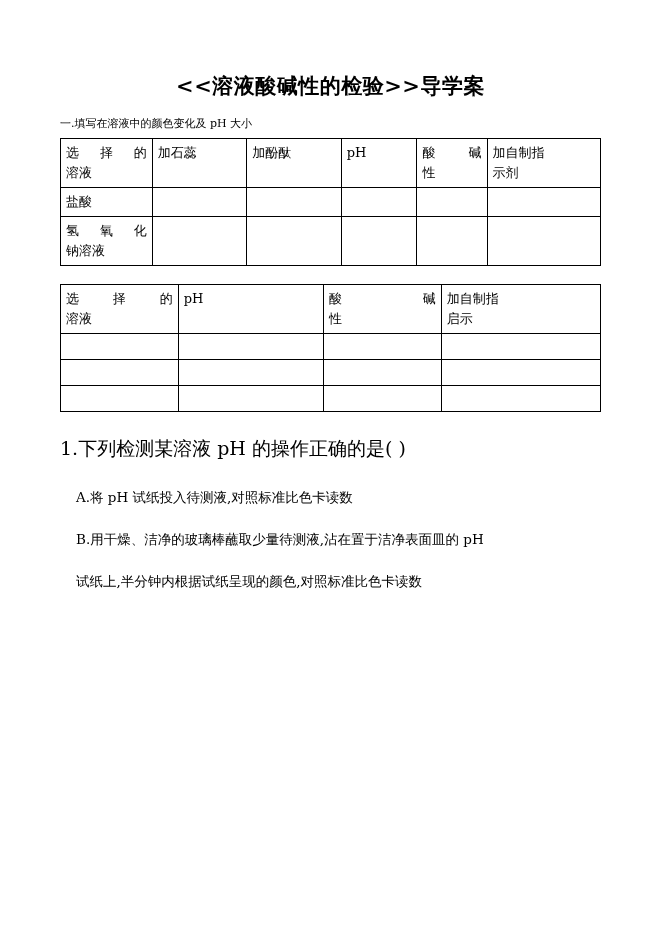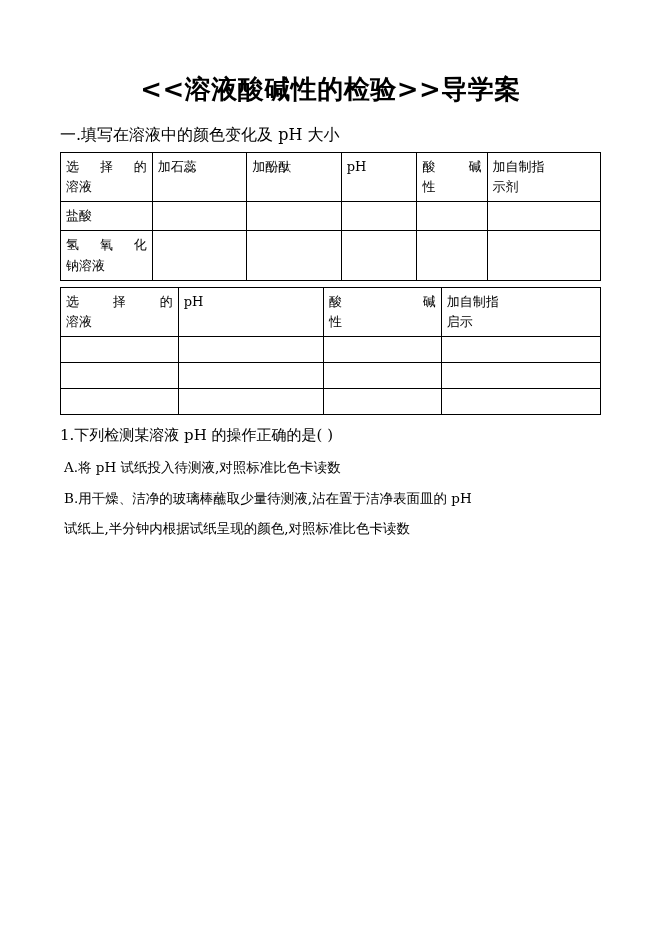--- a/index.html
+++ b/index.html
@@ -16,36 +16,36 @@
   }
   .page {
     position: relative;
     width: 661px;
     height: 935px;
     box-sizing: border-box;
     padding: 72px 60px 0 60px;
   }
   .doc-title {
     text-align: center;
-    font-size: 26px;
+    font-size: 21px;
     font-weight: bold;
     letter-spacing: 0.5px;
     margin: 0 0 16px 0;
     font-family: "DejaVu Serif", "Liberation Serif", serif;
   }
   .section-heading {
-    font-size: 16px;
+    font-size: 11px;
     margin: 6px 0 5px 0;
     line-height: 1.5;
   }
   table.grid {
     border-collapse: collapse;
     width: 100%;
     table-layout: fixed;
-    margin-bottom: 6px;
+    margin-bottom: 18px;
   }
   table.grid td {
     border: 1px solid #000000;
     font-size: 13px;
     line-height: 1.55;
     padding: 4px 5px 4px 5px;
     vertical-align: top;
     word-break: break-all;
     height: 17px;
   }
@@ -63,31 +63,31 @@
   .t2 col.d2 { width: 21%; }
   .t2 col.d3 { width: 17%; }
   .t2 col.d4 { width: 23%; }
   .t2 { width: 78%; }
 
   .justify-cell {
     text-align: justify;
     text-align-last: justify;
   }
   .q-line {
-    font-size: 15px;
+    font-size: 19px;
     line-height: 1.95;
     margin: 0;
   }
   .q-block {
     margin-top: 2px;
   }
   .para {
     font-size: 13.5px;
     line-height: 1.95;
-    margin: 4px;
+    margin: 16px;
   }
 </style>
 </head>
 <body>
 
 <div class="page">
 
   <div class="doc-title">&lt;&lt;溶液酸碱性的检验&gt;&gt;导学案</div>
 
   <div class="section-heading">一.填写在溶液中的颜色变化及 pH 大小</div>

